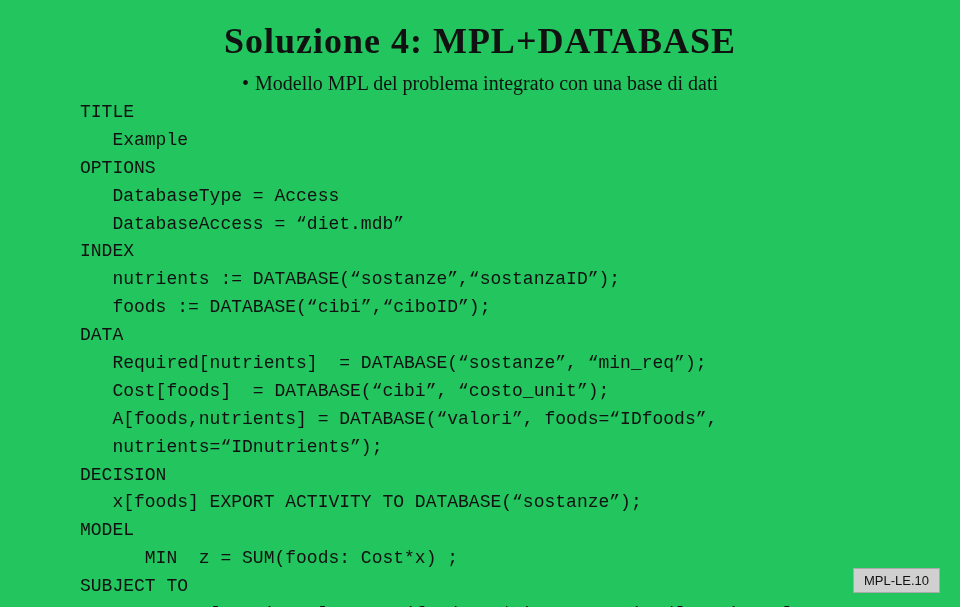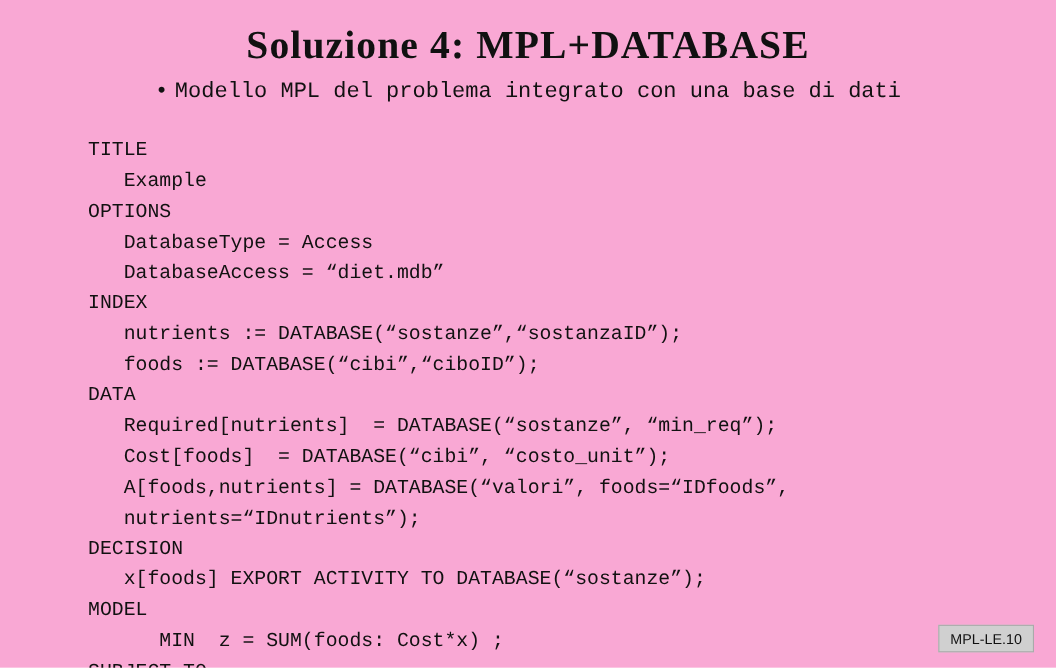--- a/index.html
+++ b/index.html
@@ -13,41 +13,41 @@
       font-family: Georgia, 'Times New Roman', serif;
       width: 960px;
       height: 607px;
       overflow: hidden;
       position: relative;
     }
 
     .page {
       width: 960px;
       height: 607px;
-      background: #f9a8d4;
+      background: #22c55e;
       padding: 20px 60px 20px 60px;
       position: relative;
     }
 
     .main-title {
       text-align: center;
       font-size: 36px;
       font-weight: bold;
       font-family: Georgia, 'Times New Roman', serif;
       color: #111111;
       margin-bottom: 10px;
       letter-spacing: 1px;
     }
 
     .subtitle {
       text-align: center;
       font-size: 20px;
-      font-family: Liberation Mono, monospace;
+      font-family: Liberation Serif, serif;
       color: #111111;
-      margin-bottom: 29px;
+      margin-bottom: 4px;
     }
 
     .subtitle::before {
       content: "•";
       margin-right: 6px;
     }
 
     .code-block {
       font-family: 'Courier New', Courier, monospace;
       font-size: 18px;

